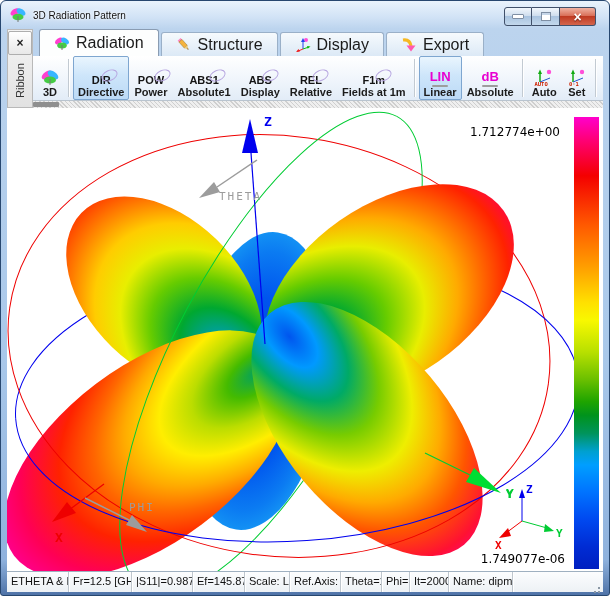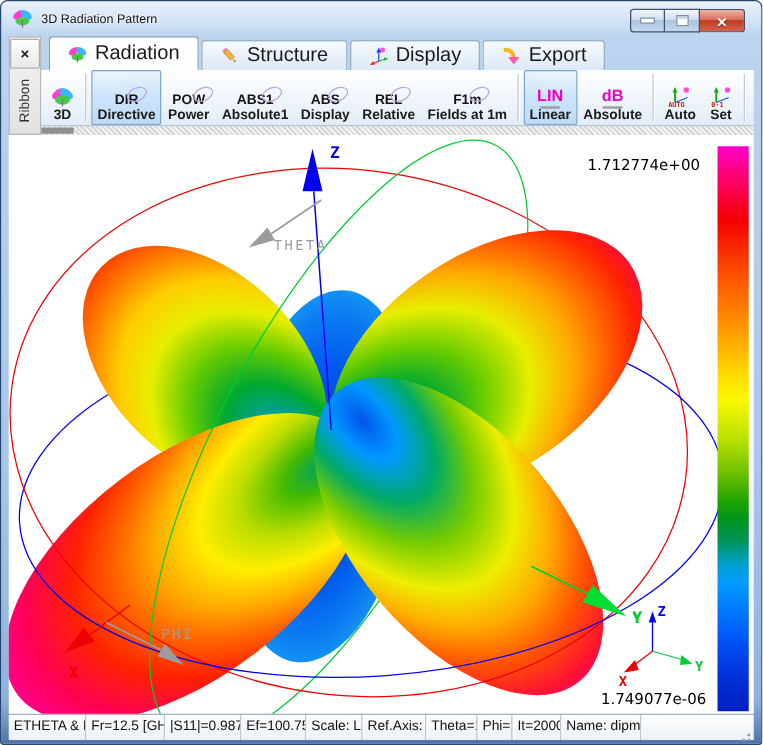--- a/index.html
+++ b/index.html
@@ -381,21 +381,21 @@
         <text class="trilbl" x="499" y="390" fill="#00cc33">Y</text>
       </g>
     </svg>
     <div class="cbar"></div>
   </div>
 
   <div class="sbar">
     <div class="scell" style="width:62px">ETHETA &amp; EPH</div>
     <div class="scell" style="width:63px">Fr=12.5 [GHz</div>
     <div class="scell" style="width:61px">|S11|=0.9870</div>
-    <div class="scell" style="width:52px">Ef=100.75</div>
+    <div class="scell" style="width:52px">Ef=145.87</div>
     <div class="scell" style="width:45px">Scale: LIN</div>
     <div class="scell" style="width:51px">Ref.Axis: Z</div>
     <div class="scell" style="width:41px">Theta=1</div>
     <div class="scell" style="width:28px">Phi=1</div>
     <div class="scell" style="width:39px">It=2000</div>
     <div class="scell" style="width:64px">Name: dipm1</div>
     <div class="sfill"></div>
     <div class="sgrip"></div>
   </div>
 

